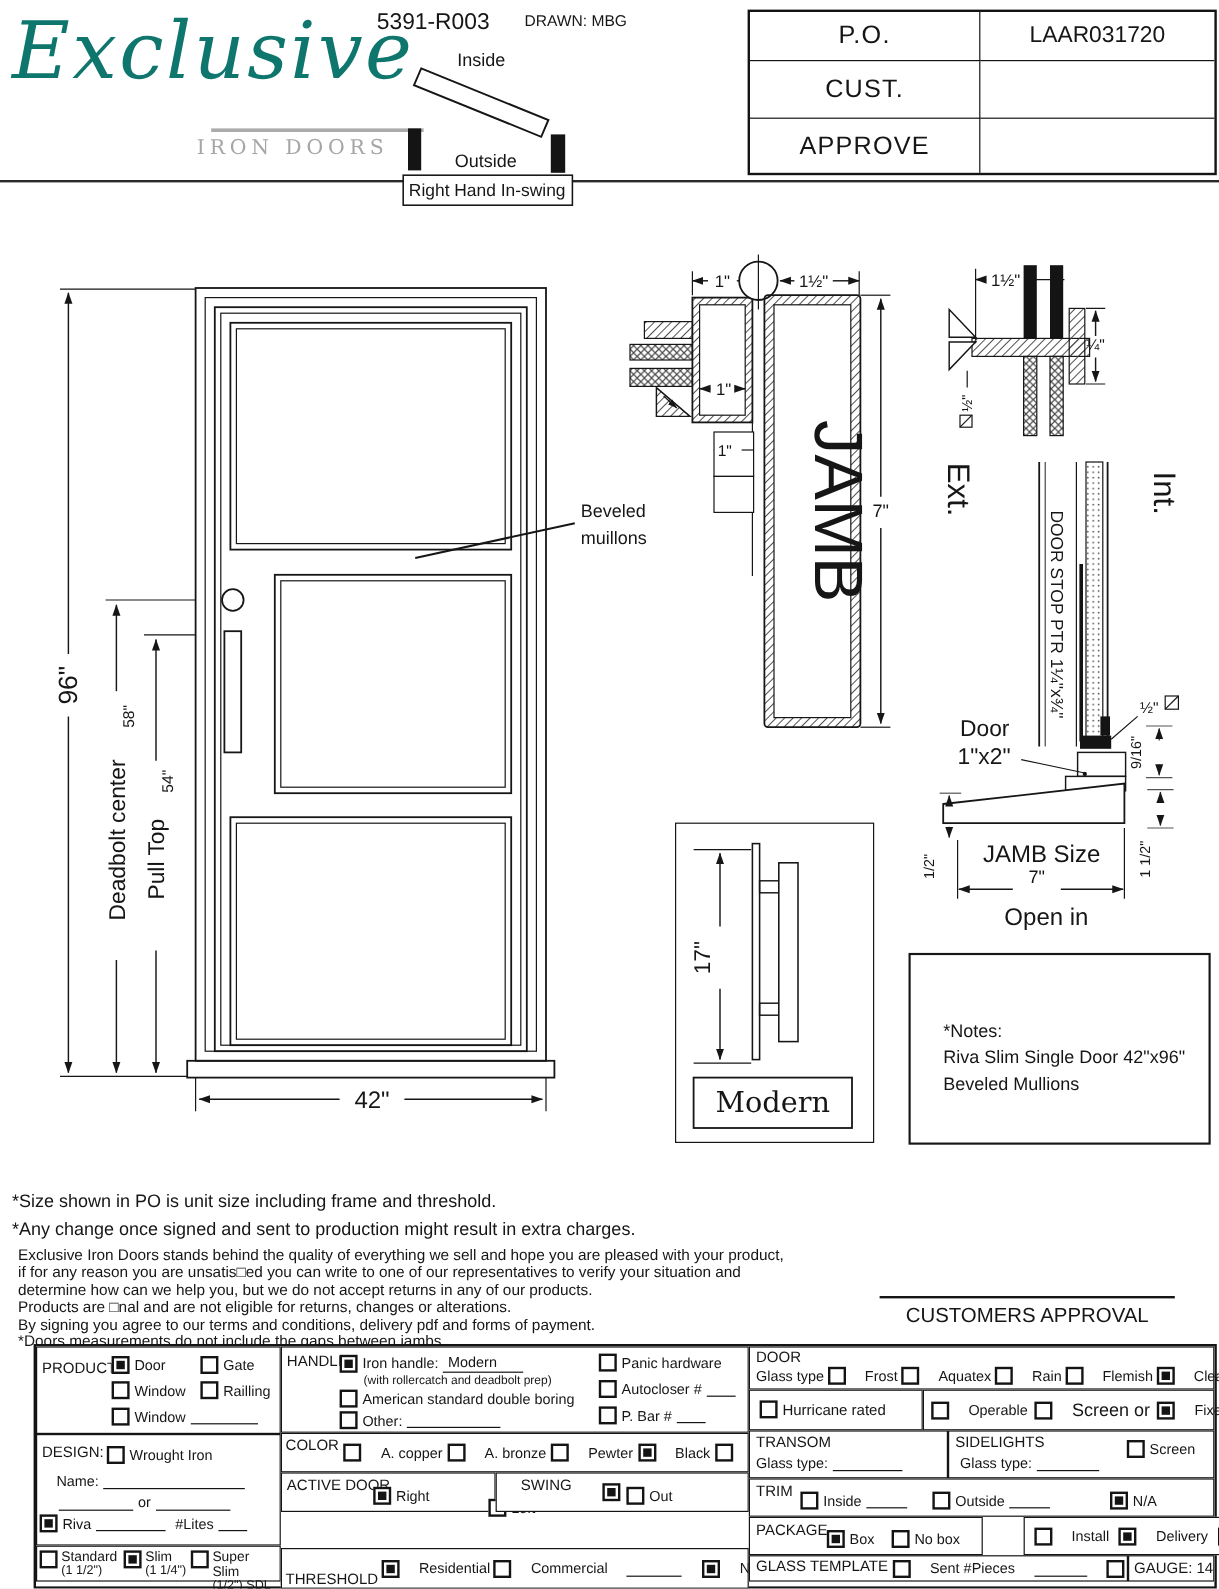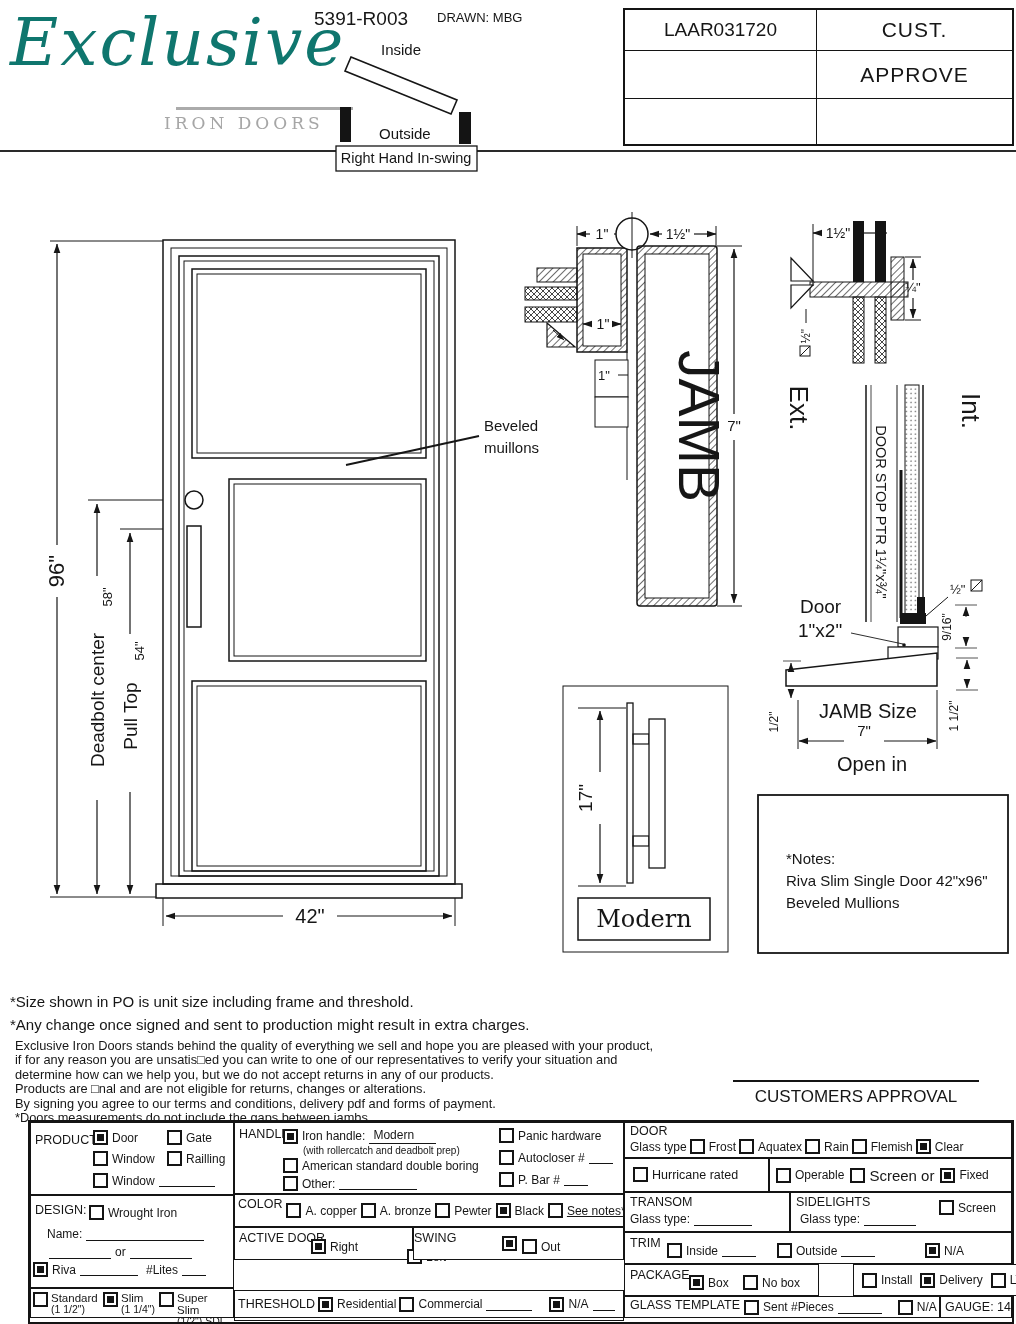--- a/index.html
+++ b/index.html
@@ -31,21 +31,21 @@
   .appr-line{position:absolute;left:733px;top:1080px;width:246px;height:2px;background:#141414;}
   .appr-txt{position:absolute;left:733px;top:1087px;width:246px;text-align:center;font-size:17px;}
   
   .form{position:absolute;left:28px;top:1120px;width:982px;height:200px;border:2px solid #141414;
         font-size:12px;}
   .fc{position:absolute;border:1.5px solid #141414;box-sizing:border-box;background:#fff;}
   .sl{font-size:12.5px;}
   .cb{width:15px;height:15px;border:2px solid #141414;display:inline-block;position:relative;
       flex:none;box-sizing:border-box;background:#fff;}
   .cb.checked::after{content:"";position:absolute;left:2px;top:2px;right:2px;bottom:2px;background:#141414;}
-  .opt{display:inline-flex;align-items:center;gap:4px;white-space:nowrap;}
+  .opt{display:inline-flex;align-items:center;gap:16px;white-space:nowrap;}
   .blank{display:inline-block;border-bottom:1.5px solid #141414;height:12px;vertical-align:bottom;}
   .uval{border-bottom:1.5px solid #141414;padding:0 22px 1px 4px;}
   .row{position:absolute;display:flex;align-items:center;gap:4px;white-space:nowrap;}
   .opt2{position:absolute;display:flex;gap:3px;align-items:flex-start;}
   .opt2 .t1{font-size:11.5px;line-height:12px;display:block;}
   .opt2 .t2{font-size:10.5px;line-height:11px;display:block;}
   .small-note{font-size:10px;}
   .big15{font-size:15px;}
   .undl{text-decoration:underline;}
   svg text{font-family:"Liberation Sans",sans-serif;fill:#161616;stroke:none;}
@@ -67,20 +67,21 @@
     <polygon points="351,57 457,100 451,114 345,71" fill="#ffffff" stroke="#161616" stroke-width="1.6"></polygon>
     <rect x="340" y="107" width="11" height="35" fill="#141414"></rect>
     <rect x="459" y="112" width="12" height="32" fill="#141414"></rect>
     <text x="381" y="55" font-size="15">Inside</text>
     <text x="379" y="139" font-size="15">Outside</text>
     <rect x="336" y="146" width="141" height="25" fill="#ffffff" stroke="#161616" stroke-width="1.3"></rect>
     <text x="406" y="163" font-size="14.5" text-anchor="middle">Right Hand In-swing</text>
   </svg>
 
   <div class="po">
+    <div class="po-l">P.O.</div>
     <div class="po-v">LAAR031720</div>
     <div class="po-l">CUST.</div>
     <div class="po-v"></div>
     <div class="po-l">APPROVE</div>
     <div class="po-v"></div>
   </div>
 
   <svg class="abs" style="left:0;top:180px;width:1016px;height:813px;" viewBox="0 180 1016 813">
     <defs>
       <marker id="ar" viewBox="0 0 10 10" refX="9.5" refY="5" markerWidth="8" markerHeight="8" orient="auto-start-reverse">
@@ -424,37 +425,37 @@
       <span class="row" style="left:76px;top:11px;">
           <span class="cb checked"></span>
           <span>Right</span>
         </span>
       <span class="row" style="left:132px;top:21px;margin-left:40px;">
           <span class="cb"></span>
           <span>Left</span>
         </span>
     </div>
     <div class="fc" style="left:383px;top:105px;width:211px;height:33px;">
-      <span class="abs sl" style="left:0;top:3px;">SWING</span>
+      <span class="abs sl" style="left:20px;top:3px;">SWING</span>
       <span class="row" style="left:52px;top:8px;padding-left:36px;">
           <span class="cb checked"></span>
           <span>In</span>
         </span>
       <span class="row" style="left:108px;top:11px;">
           <span class="cb"></span>
           <span>Out</span>
         </span>
     </div>
 
     <div class="fc" style="left:204px;top:138px;width:390px;height:30px;margin-top:31px;">
       <span class="abs sl" style="left:4px;top:6px;">JAMB:</span>
       <span class="abs uval" style="left:42px;top:6px;font-size:13.5px;padding-right:34px;">7"</span>
     </div>
 
-    <div class="fc" style="left:204px;top:168px;width:390px;height:28px;display:flex;align-items:center;padding:4px 3px;gap:3px;white-space:nowrap;">
+    <div class="fc" style="left:204px;top:168px;width:390px;height:28px;display:flex;align-items:center;padding:16px 3px;gap:3px;white-space:nowrap;">
       <span class="sl" style="align-self:flex-start;padding-top:2px;">THRESHOLD</span>
       <span class="opt">
           <span class="cb checked"></span>
           <span>Residential</span>
         </span>
       <span class="opt">
           <span class="cb"></span>
           <span>Commercial</span>
           <span class="blank" style="width:46px;"></span>
         </span>

